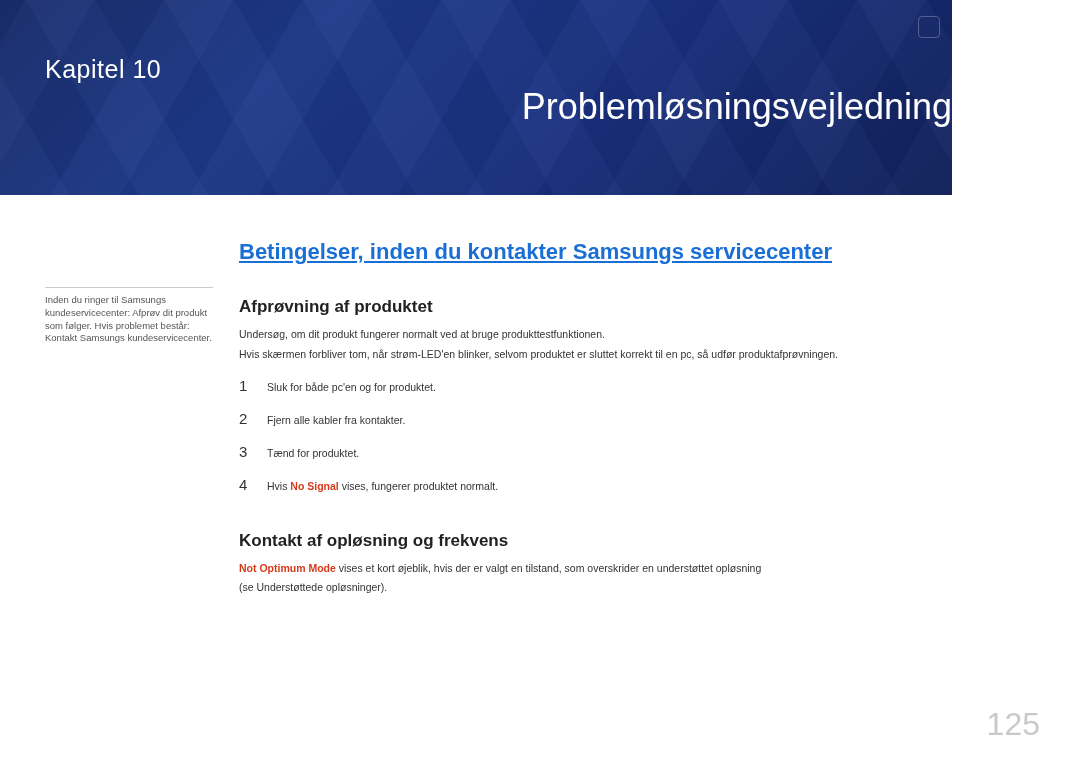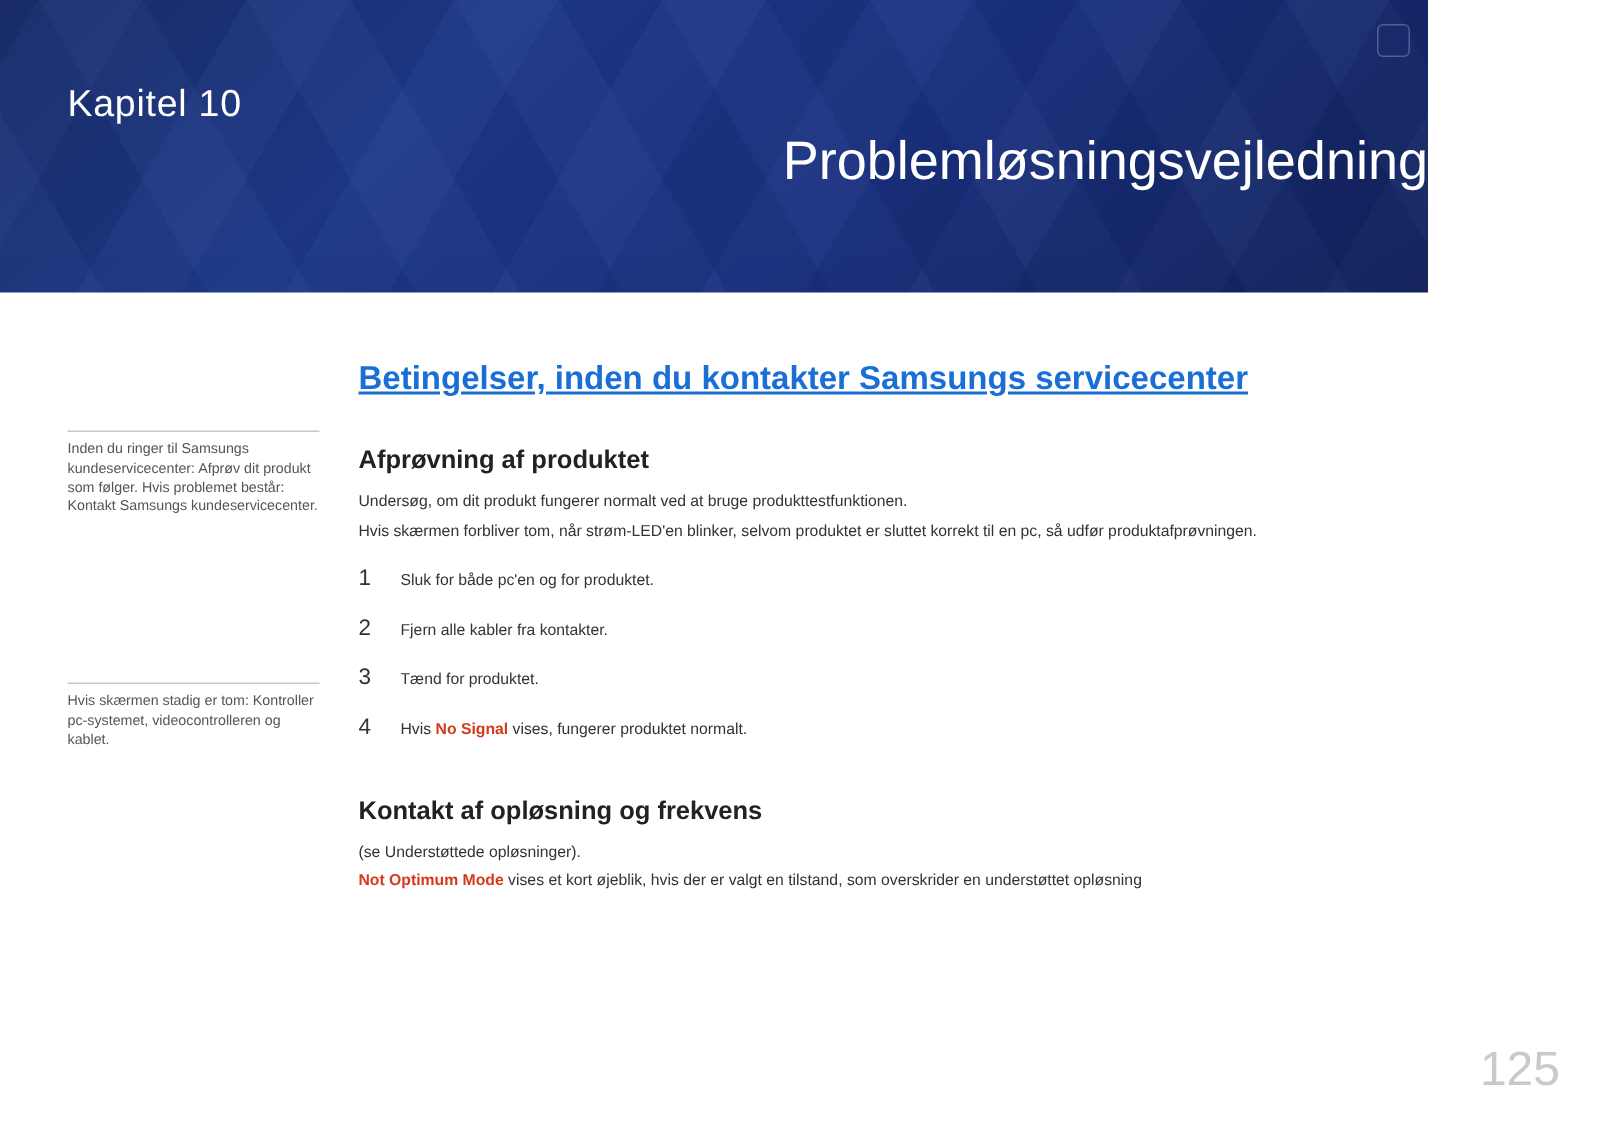--- a/index.html
+++ b/index.html
@@ -123,42 +123,41 @@
     font-size: 10.5px;
     color: #333;
   }
   .warn { color: #d63a1a; font-weight: 700; }
 
   .section-gap { height: 30px; }
 
   .page-num {
     position: absolute;
     right: 40px;
-    bottom: 32px;
+    bottom: 20px;
     font-size: 32px;
     color: #c9c9c9;
     font-weight: 300;
   }
 </style>
 </head>
 <body>
 
 <div class="page">
   <div class="banner">
     <div class="banner-inner">
       <div class="chapter-label">Kapitel  10</div>
       <div class="chapter-title">Problemløsningsvejledning</div>
     </div>
     <div class="banner-round"></div>
   </div>
 
   <div class="content">
     <div class="sidebar">
       <div class="side-note">Inden du ringer til Samsungs kundeservicecenter: Afprøv dit produkt som følger. Hvis problemet består: Kontakt Samsungs kundeservicecenter.</div>
-      <div class="side-note">Hvis skærmen stadig er tom: Kontroller pc-systemet, videocontrolleren og kablet.</div>
     </div>
 
     <div class="main">
       <div class="section-heading">Betingelser, inden du kontakter Samsungs servicecenter</div>
 
       <div class="sub-heading">Afprøvning af produktet</div>
       <div class="para">Undersøg, om dit produkt fungerer normalt ved at bruge produkttestfunktionen.</div>
       <div class="para">Hvis skærmen forbliver tom, når strøm-LED'en blinker, selvom produktet er sluttet korrekt til en pc, så udfør produktafprøvningen.</div>
 
       <div class="steps">
@@ -178,21 +177,21 @@
           <div class="step-num">4</div>
           <div class="step-text">
             <span>Hvis </span><span class="warn">No Signal</span><span> vises, fungerer produktet normalt.</span>
           </div>
         </div>
       </div>
 
       <div class="section-gap"></div>
 
       <div class="sub-heading">Kontakt af opløsning og frekvens</div>
-      <div class="para">(se Understøttede opløsninger).</div>
       <div class="para">
         <span class="warn">Not Optimum Mode</span><span> vises et kort øjeblik, hvis der er valgt en tilstand, som overskrider en understøttet opløsning</span>
       </div>
+      <div class="para">(se Understøttede opløsninger).</div>
     </div>
   </div>
 
   <div class="page-num">125</div>
 </div>
 
 </body></html>

